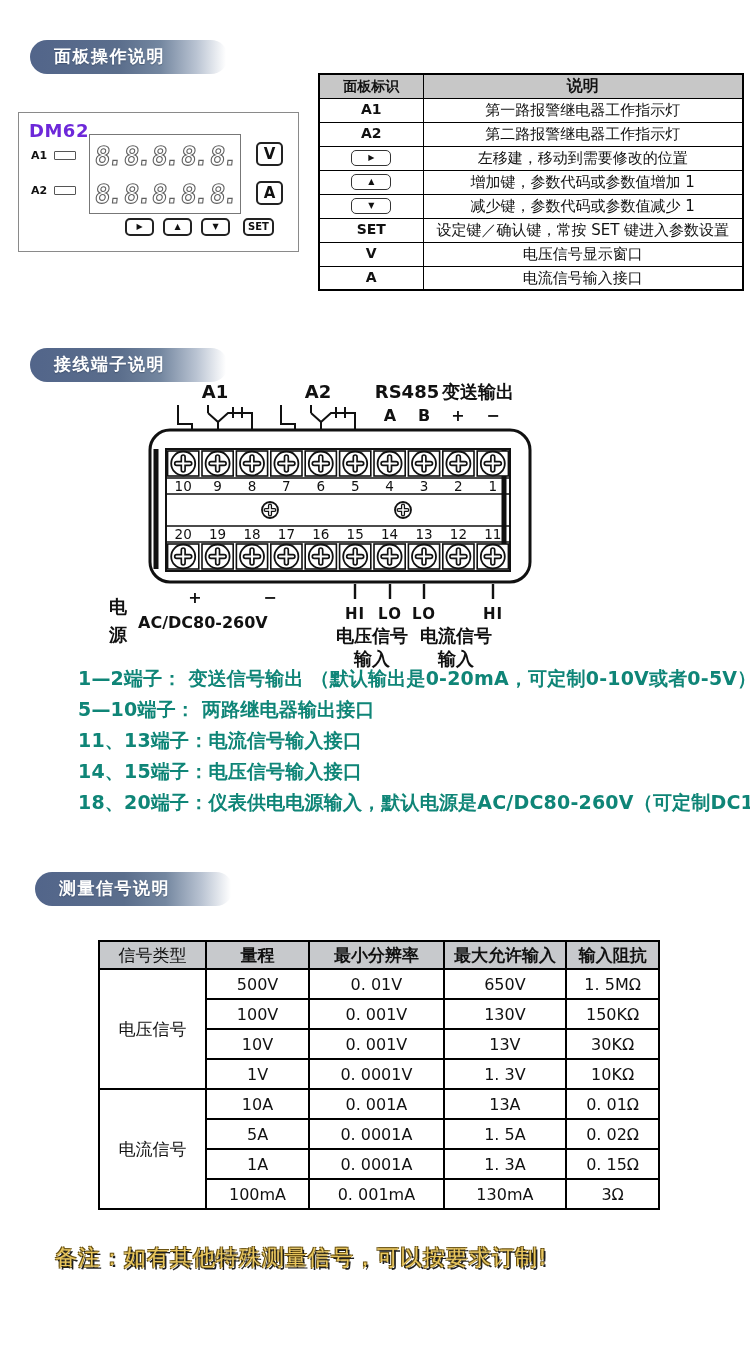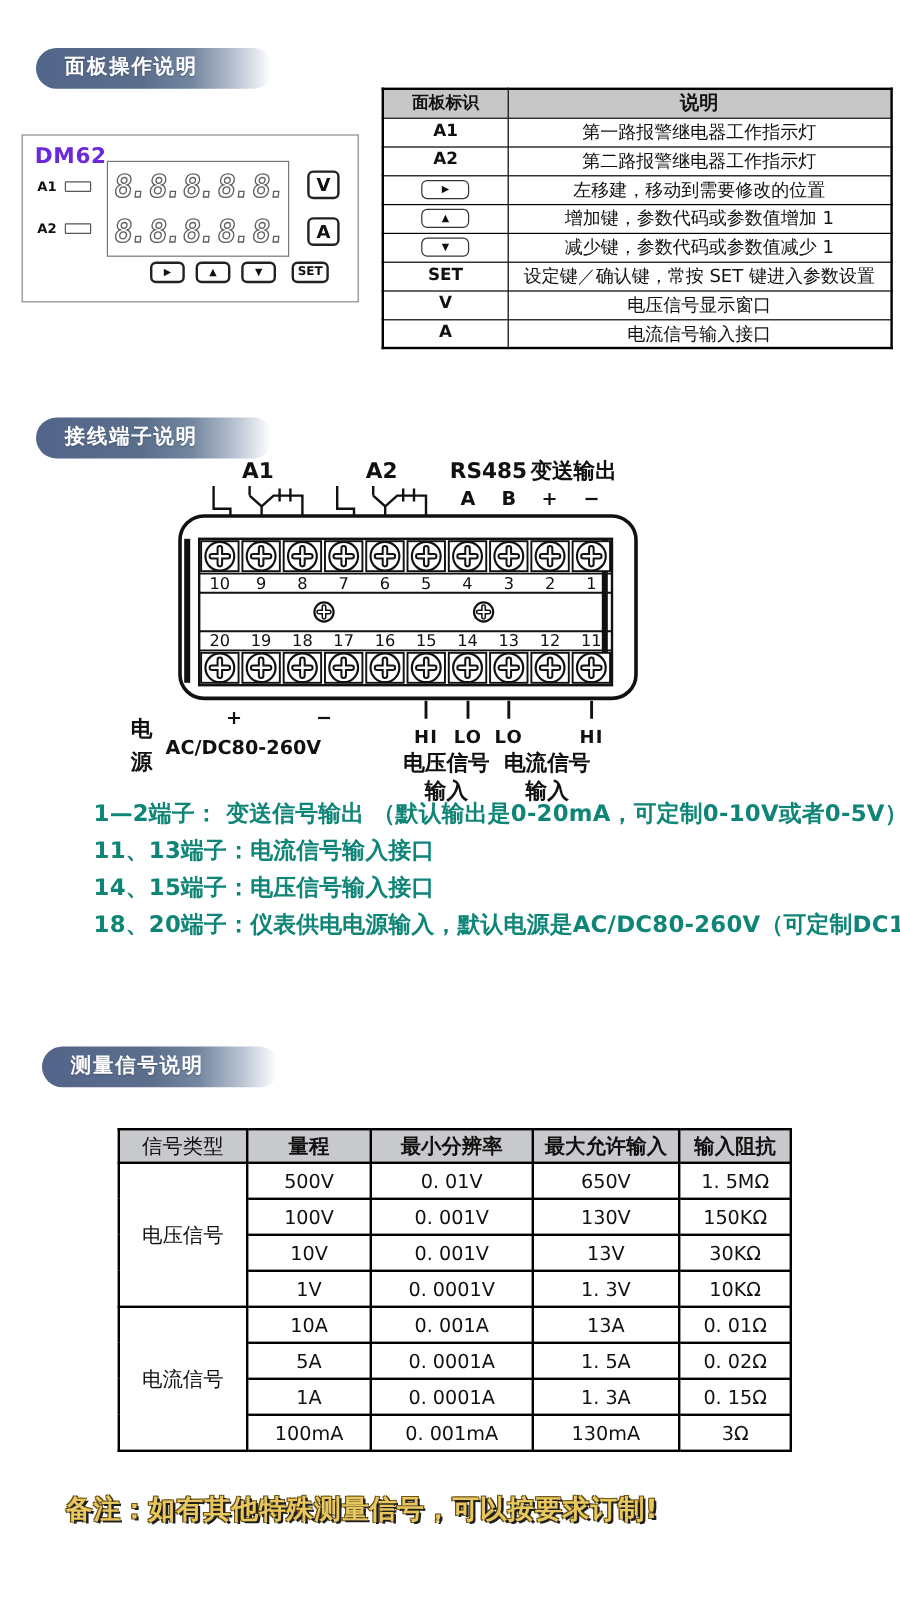--- a/index.html
+++ b/index.html
@@ -66,21 +66,21 @@
   table.t2 { width:100%; border-collapse:collapse; border:2.5px solid #000; }
   table.t2 th, table.t2 td { border:2px solid #000; text-align:center; color:#111;
     font-size:16px; padding:0 2px; }
   table.t2 th { background:#c7c9cc; height:28px; font-weight:600; font-size:17px; }
   table.t2 td { height:30px; }
   table.t2 .grp { font-size:17px; font-weight:500; width:110px; }
   table.t2 .c-range { width:105px; } table.t2 .c-res { width:137px; }
   table.t2 .c-max { width:125px; } table.t2 .c-imp { width:94px; }
 
   
-  .gold-note { position:absolute; left:55px; top:1243px; font-size:22px; font-weight:bold;
+  .gold-note { position:absolute; left:55px; top:1243px; font-size:22px; font-weight:normal;
     color:#e9c75f; letter-spacing:1px;
     text-shadow:2px 2px 0 #1f1f1f, -1px -1px 0 #6b5313, 1px -1px 0 #6b5313, -1px 1px 0 #6b5313; }
 </style>
 </head>
 <body>
 
 <div class="page">
 
   <div class="badge badge1">
     <span>面板操作说明</span>
@@ -324,20 +324,21 @@
     <text class="whilo" x="324" y="247" text-anchor="middle">LO</text>
     <text class="whilo" x="393" y="247" text-anchor="middle">HI</text>
     <text class="wcn" x="272" y="270" text-anchor="middle">电压信号</text>
     <text class="wcn" x="356" y="270" text-anchor="middle">电流信号</text>
     <text class="wcn" x="272" y="293" text-anchor="middle">输入</text>
     <text class="wcn" x="356" y="293" text-anchor="middle">输入</text>
   </svg>
 
   <div class="notes" id="terminalNotes">
       <div class="note-line">1—2端子： 变送信号输出 （默认输出是0-20mA，可定制0-10V或者0-5V）</div>
+      <div class="note-line">5—10端子： 两路继电器输出接口</div>
       <div class="note-line">11、13端子：电流信号输入接口</div>
       <div class="note-line">14、15端子：电压信号输入接口</div>
       <div class="note-line">18、20端子：仪表供电电源输入，默认电源是AC/DC80-260V（可定制DC10-30V电源）</div>
     </div>
 
   <div class="badge badge3">
     <span>测量信号说明</span>
   </div>
 
   <div class="t2wrap">

